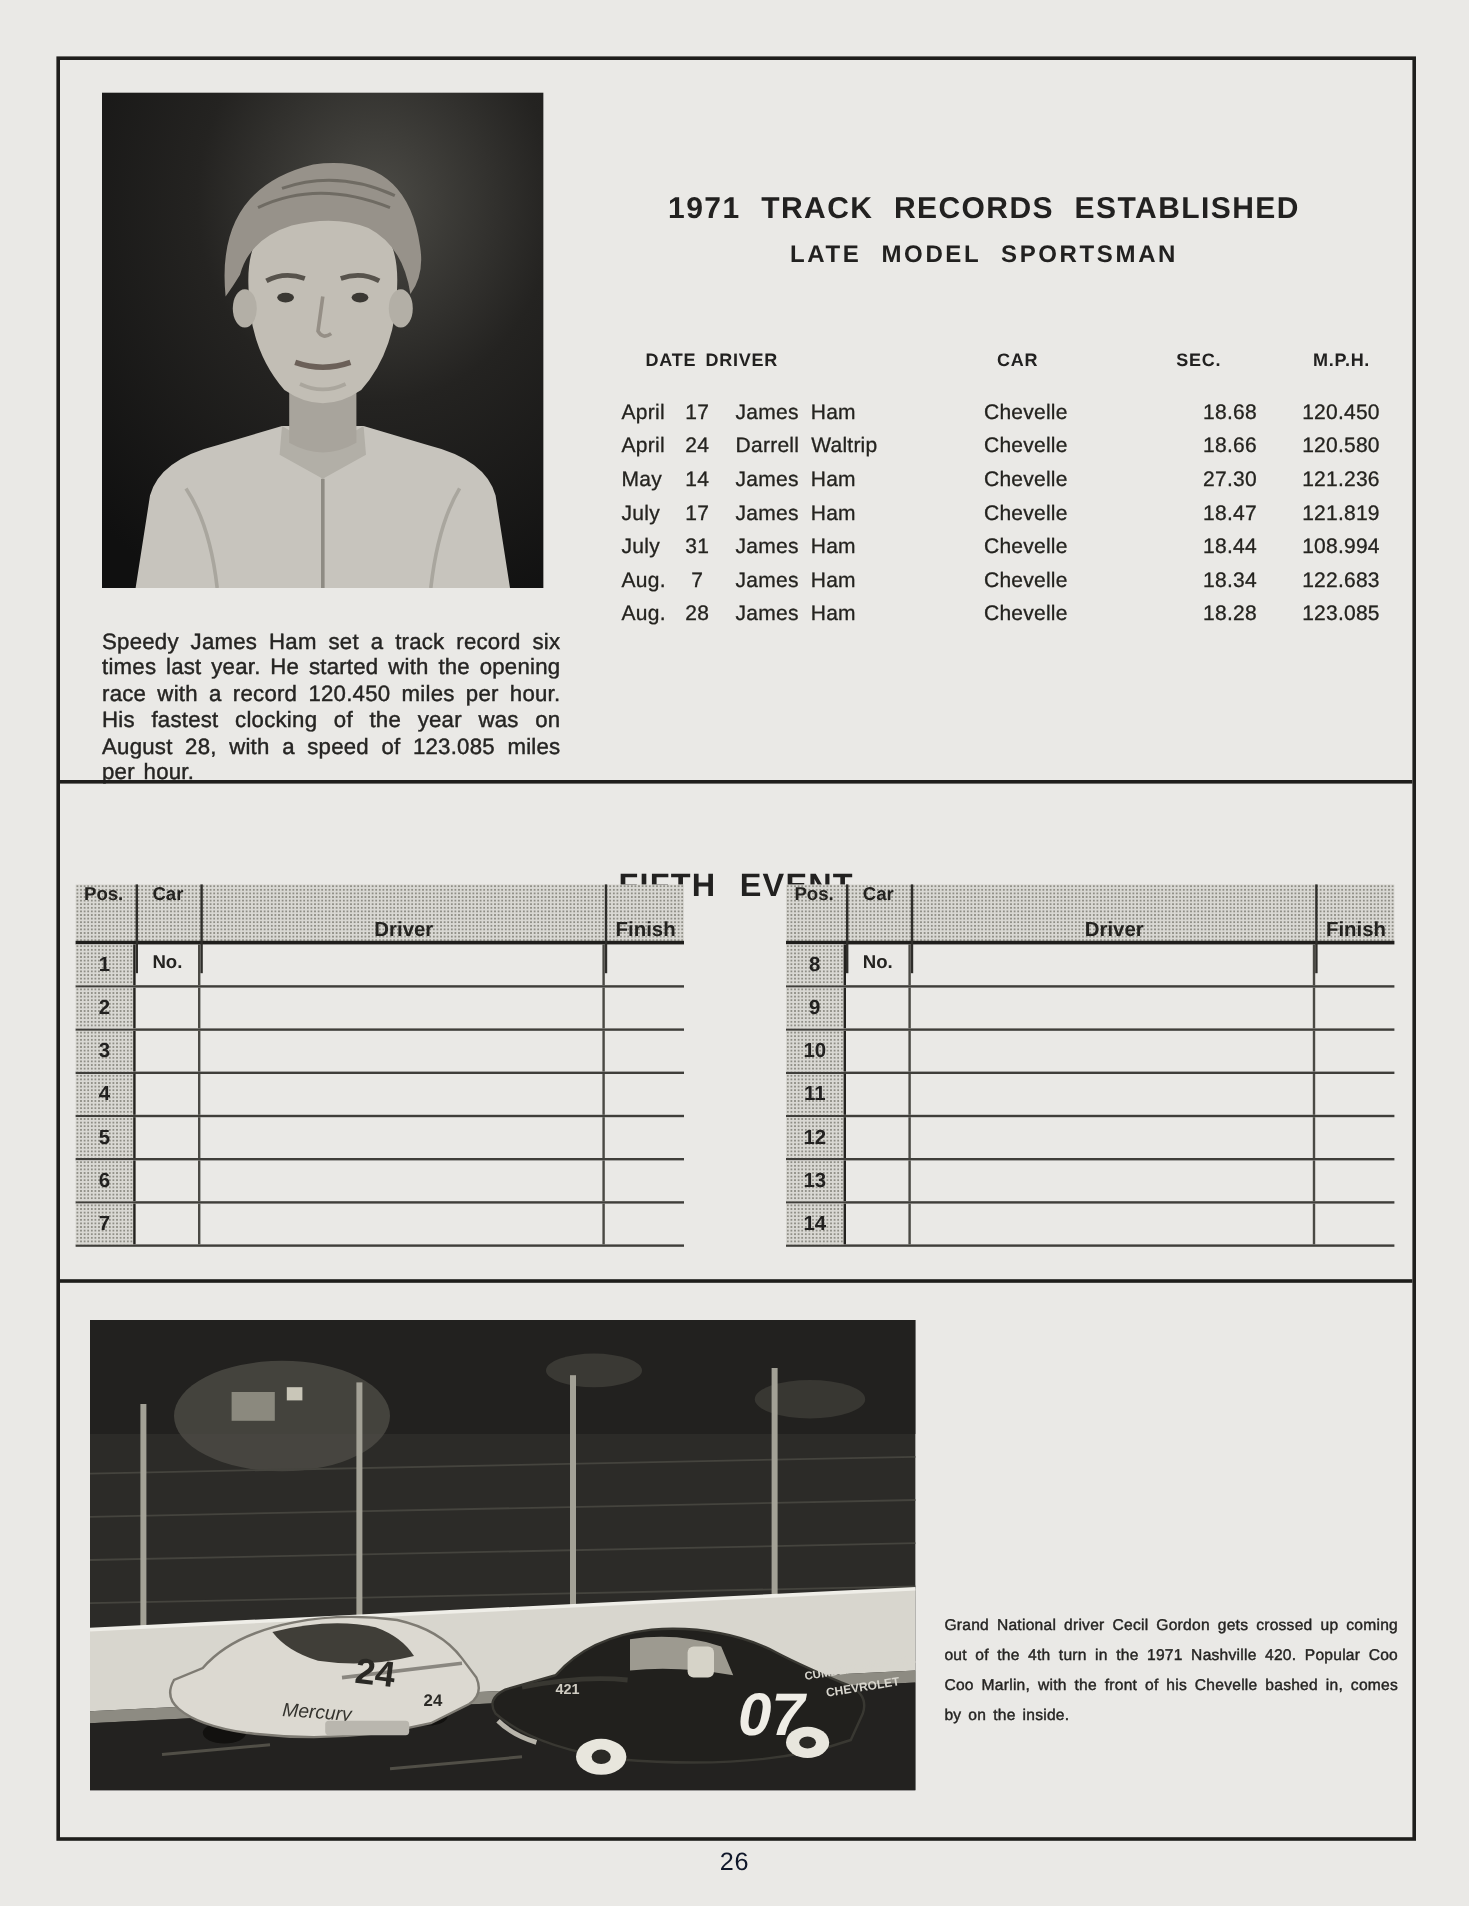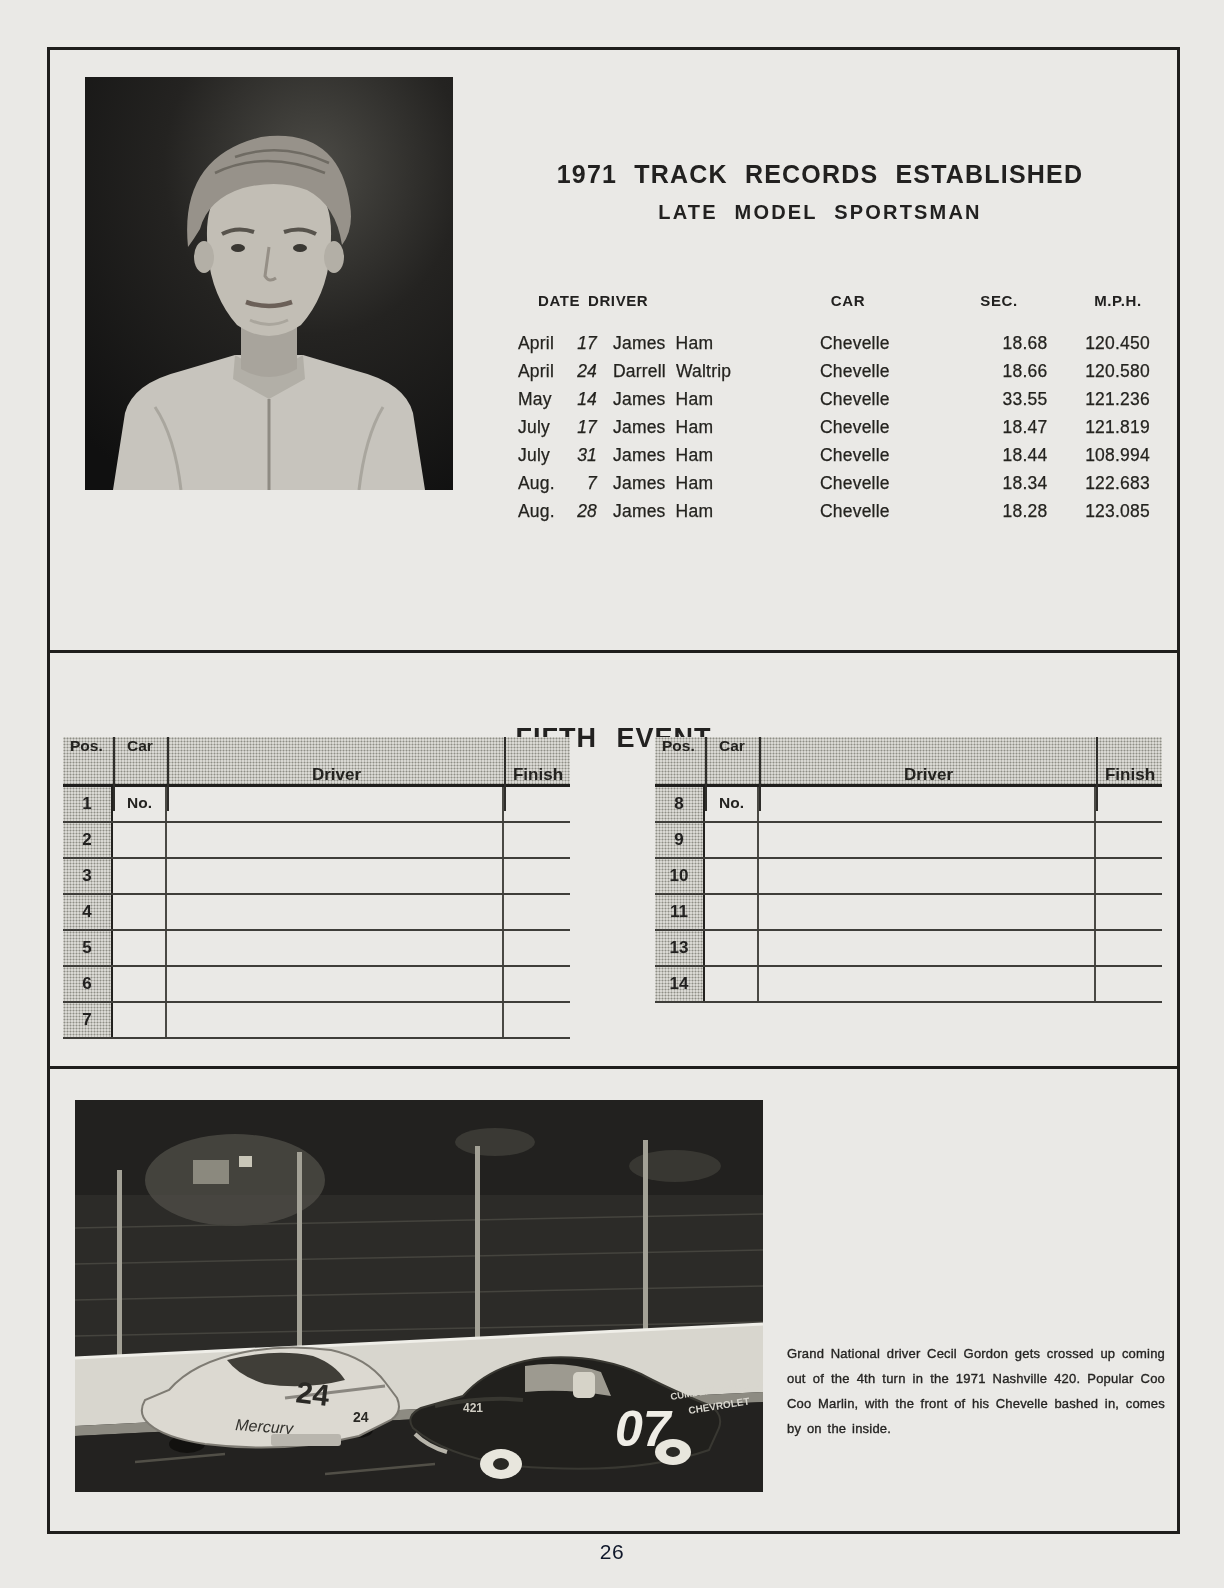--- a/index.html
+++ b/index.html
@@ -39,21 +39,21 @@
   .h-driver{left:83px;}
   .h-car{left:308px;width:70px;text-align:center;}
   .h-sec{left:459px;width:70px;text-align:center;}
   .h-mph{left:571px;width:84px;text-align:center;}
   .rrow{
     display:grid;grid-template-columns:60px 32px 216px 162px 100px 85px;
     height:28px;font-size:17.5px;letter-spacing:.2px;color:#24231f;
     -webkit-text-stroke:.25px #24231f;
   }
   .c-month{padding-left:13px;}
-  .c-day{text-align:right;font-style:italic;}
+  .c-day{text-align:center;}
   .c-driver{padding-left:16px;word-spacing:5px;}
   .c-car{padding-left:7px;}
   .c-sec{text-align:center;}
   .c-mph{text-align:center;}
 
   
   .event-title{
     position:absolute;left:0;top:629px;width:1127px;text-align:center;
     font-size:27px;font-weight:bold;letter-spacing:1px;word-spacing:11px;color:#222120;margin-top:44px;
   }
@@ -125,20 +125,21 @@
     <path d="M130 96 Q180 72 240 96 M150 80 Q196 64 244 86" stroke="#6f6b63" stroke-width="2.5" fill="none"></path>
     <path d="M137 157 Q152 149 169 155" stroke="#57534c" stroke-width="4" fill="none"></path>
     <path d="M199 155 Q216 149 231 157" stroke="#57534c" stroke-width="4" fill="none"></path>
     <ellipse cx="153" cy="171" rx="7" ry="4" fill="#3a3833"></ellipse>
     <ellipse cx="215" cy="171" rx="7" ry="4" fill="#3a3833"></ellipse>
     <path d="M184 170 L180 199 Q184 206 191 201" stroke="#958f86" stroke-width="3" fill="none"></path>
     <path d="M161 225 Q184 233 207 225" stroke="#6b6058" stroke-width="4.5" fill="none"></path>
     <path d="M165 243 Q184 252 203 243" stroke="#aaa69d" stroke-width="3" fill="none"></path>
   </svg>
 
+  <p class="portrait-caption">Speedy James Ham set a track record six times last year. He started with the opening race with a record 120.450 miles per hour. His fastest clocking of the year was on August 28, with a speed of 123.085 miles per hour.</p>
 
   <div class="records-title">1971 TRACK RECORDS ESTABLISHED</div>
   <div class="records-subtitle">LATE MODEL SPORTSMAN</div>
 
   <div class="rtable">
     <div class="rhead">
       <span class="rh h-date">DATE</span>
       <span class="rh h-driver">DRIVER</span>
       <span class="rh h-car">CAR</span>
       <span class="rh h-sec">SEC.</span>
@@ -159,21 +160,21 @@
           <span class="c-driver">Darrell Waltrip</span>
           <span class="c-car">Chevelle</span>
           <span class="c-sec">18.66</span>
           <span class="c-mph">120.580</span>
       </div>
       <div class="rrow">
         <span class="c-month">May</span>
           <span class="c-day">14</span>
           <span class="c-driver">James Ham</span>
           <span class="c-car">Chevelle</span>
-          <span class="c-sec">33.55</span>
+          <span class="c-sec">27.30</span>
           <span class="c-mph">121.236</span>
       </div>
       <div class="rrow">
         <span class="c-month">July</span>
           <span class="c-day">17</span>
           <span class="c-driver">James Ham</span>
           <span class="c-car">Chevelle</span>
           <span class="c-sec">18.47</span>
           <span class="c-mph">121.819</span>
       </div>
@@ -299,20 +300,26 @@
         <div class="fin"></div>
       </div>
     <div class="erow">
         <div class="pos halftone">10</div>
         <div class="carno"></div>
         <div class="drv"></div>
         <div class="fin"></div>
       </div>
     <div class="erow">
         <div class="pos halftone">11</div>
+        <div class="carno"></div>
+        <div class="drv"></div>
+        <div class="fin"></div>
+      </div>
+    <div class="erow">
+        <div class="pos halftone">12</div>
         <div class="carno"></div>
         <div class="drv"></div>
         <div class="fin"></div>
       </div>
     <div class="erow">
         <div class="pos halftone">13</div>
         <div class="carno"></div>
         <div class="drv"></div>
         <div class="fin"></div>
       </div>

